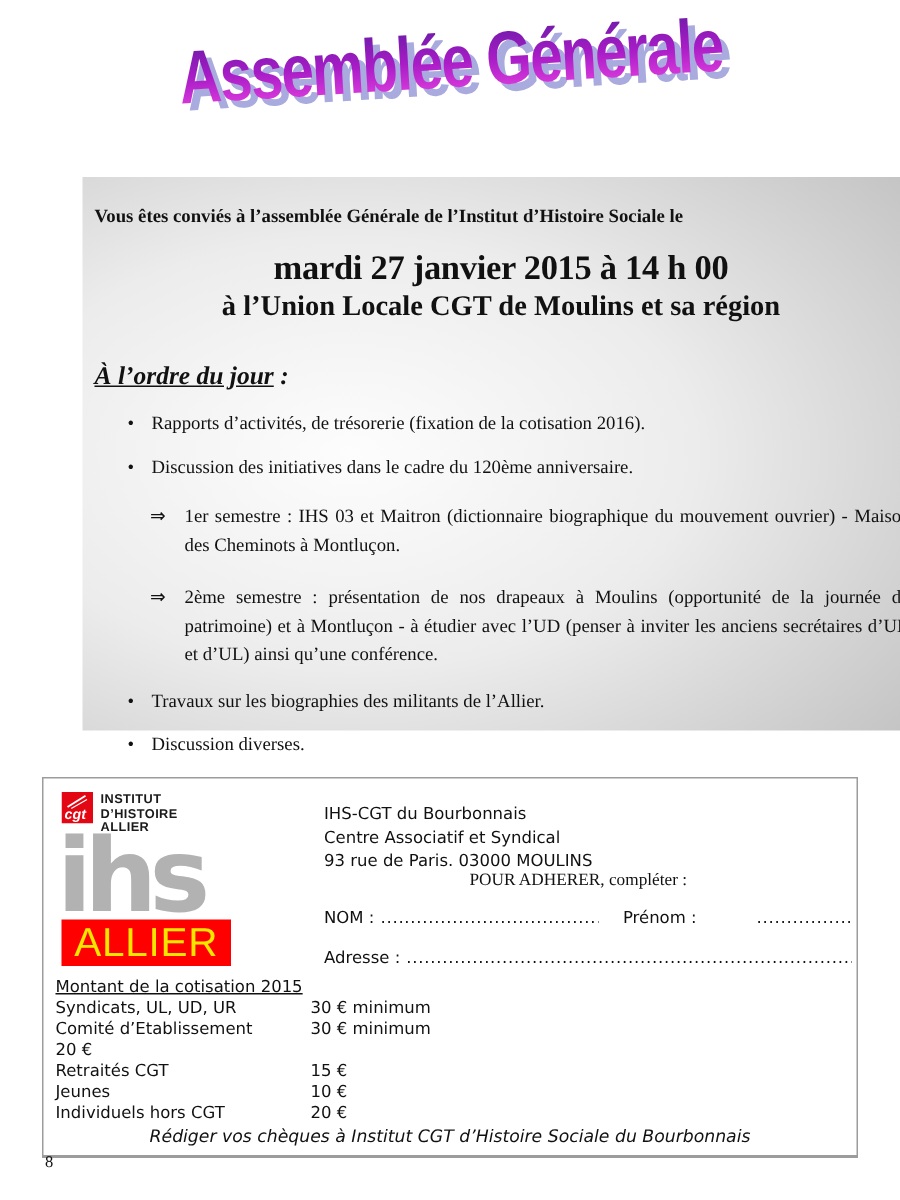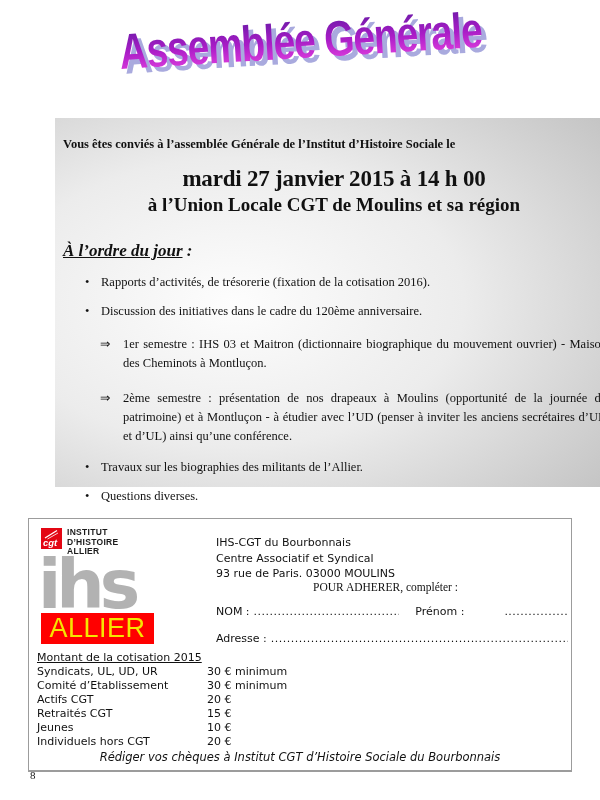--- a/index.html
+++ b/index.html
@@ -139,21 +139,21 @@
       <span class="arrow-glyph">⇒</span>
       <span class="arrow-text">2ème semestre : présentation de nos drapeaux à Moulins (opportunité de la journée du patrimoine) et à Montluçon - à étudier avec l’UD (penser à inviter les anciens secrétaires d’UD et d’UL) ainsi qu’une conférence.</span>
     </div>
 
     <div class="bullet-item">
       <span class="bullet-glyph">•</span>
       <span class="bullet-text">Travaux sur les biographies des militants de l’Allier.</span>
     </div>
     <div class="bullet-item">
       <span class="bullet-glyph">•</span>
-      <span class="bullet-text">Questions diverses.</span>
+      <span class="bullet-text">Discussion diverses.</span>
     </div>
   </div>
 
   <div class="bottom-box">
 
     <div class="logo-block">
       <div class="logo-top">
         <svg class="cgt-badge" width="21" height="21" viewBox="0 0 21 21" xmlns="http://www.w3.org/2000/svg">
           <rect width="21" height="21" fill="#e30613"></rect>
           <path d="M4 10 L16 2.5" stroke="#ffffff" stroke-width="1.3" fill="none"></path>
@@ -201,21 +201,20 @@
       <div class="cotis-heading">Montant de la cotisation 2015</div>
       <div class="cotis-row">
         <span class="cotis-label">Syndicats, UL, UD, UR</span>
         <span class="cotis-value">30 € minimum</span>
       </div>
       <div class="cotis-row">
         <span class="cotis-label">Comité d’Etablissement</span>
         <span class="cotis-value">30 € minimum</span>
       </div>
       <div class="cotis-row">
-        <span class="cotis-label">Actifs CGT</span>
         <span class="cotis-value">20 €</span>
       </div>
       <div class="cotis-row">
         <span class="cotis-label">Retraités CGT</span>
         <span class="cotis-value">15 €</span>
       </div>
       <div class="cotis-row">
         <span class="cotis-label">Jeunes</span>
         <span class="cotis-value">10 €</span>
       </div>

